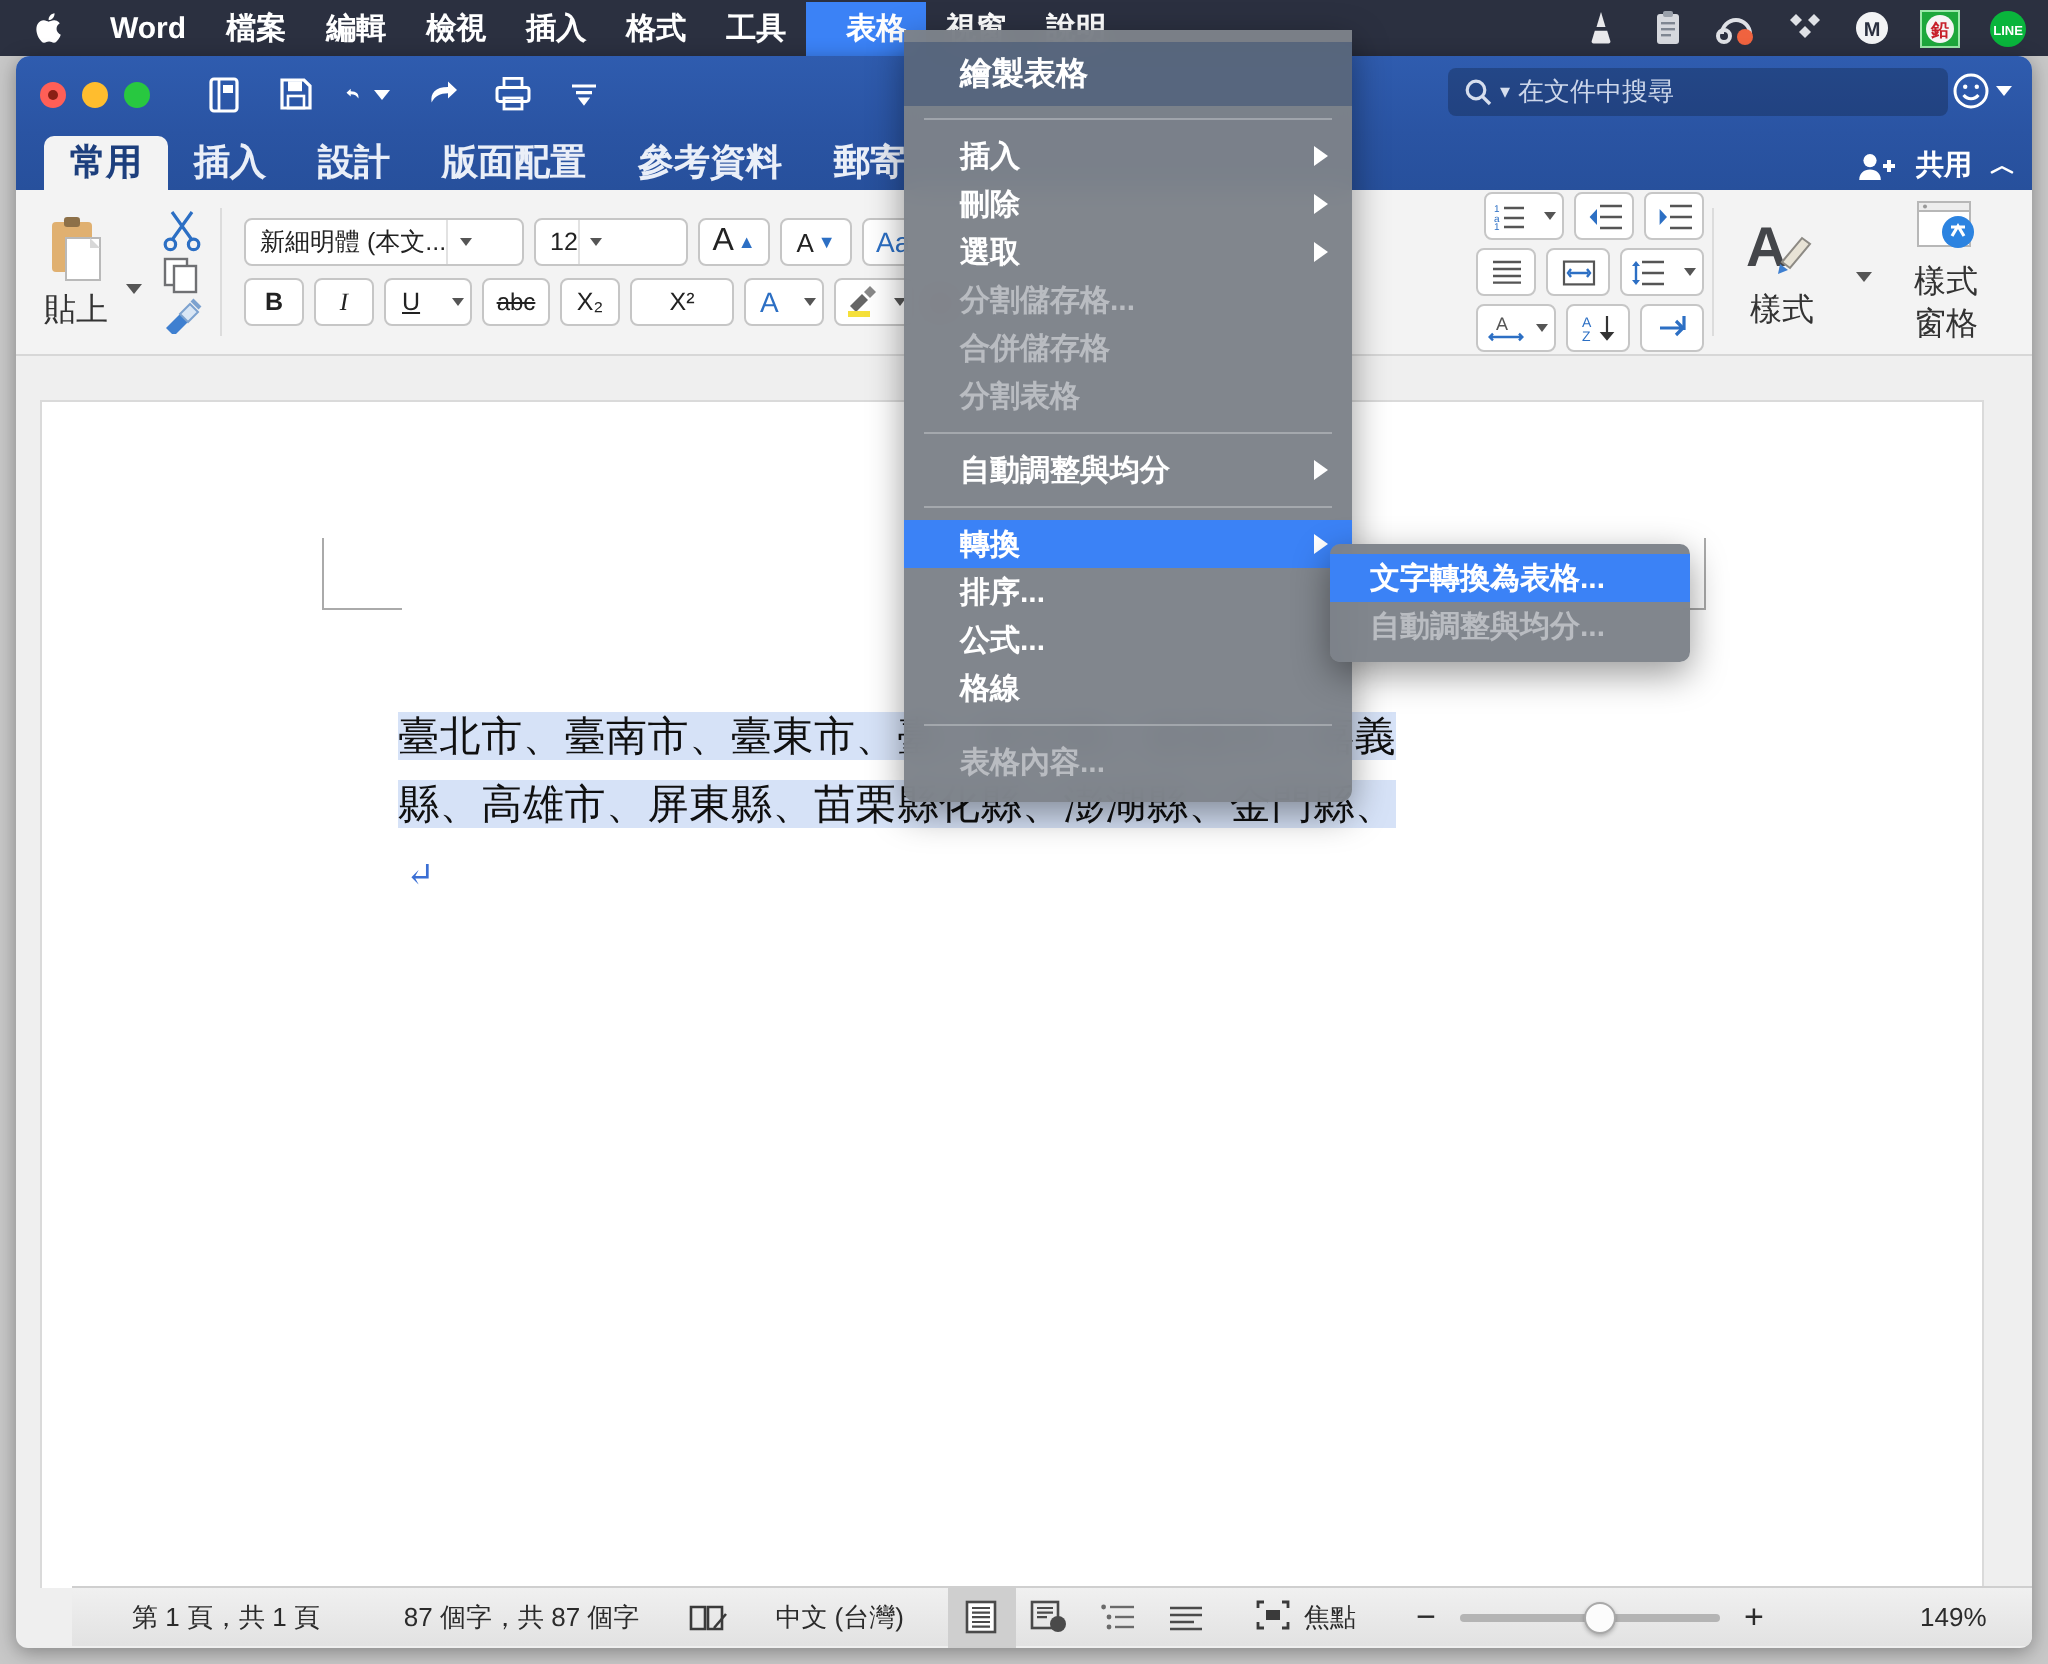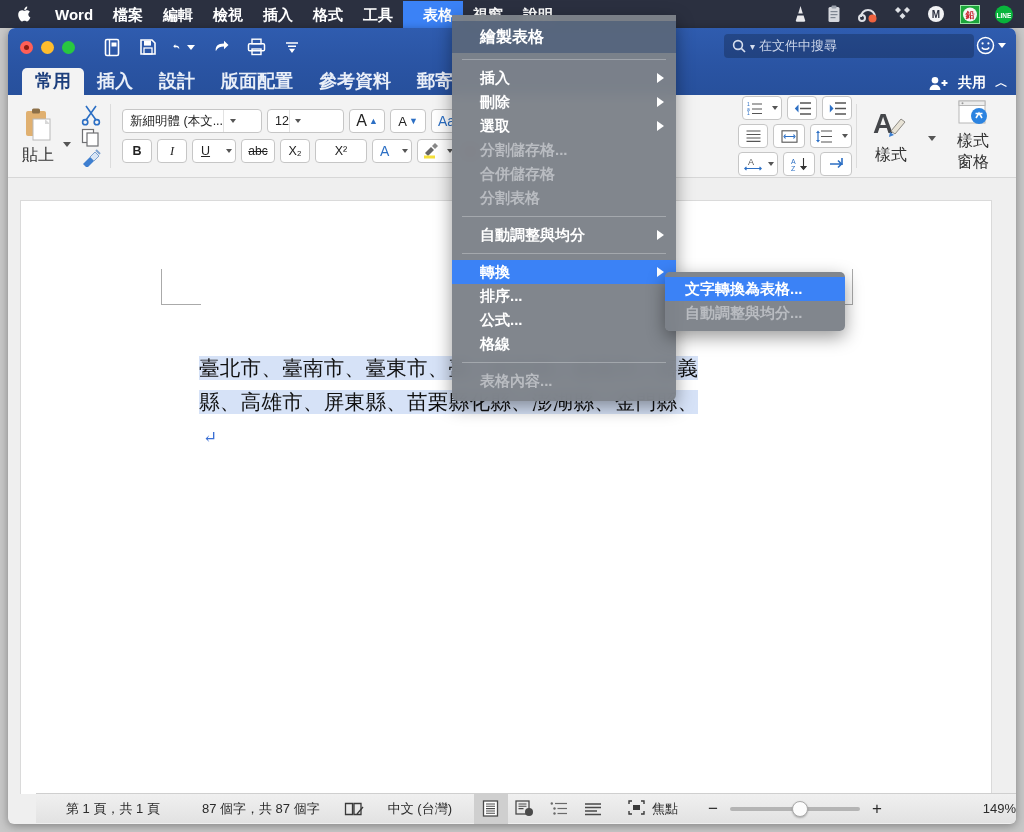--- a/index.html
+++ b/index.html
@@ -123,21 +123,21 @@
     background: linear-gradient(#f0f0f0,#e2e2e2); border-top:1px solid #cfcfcf;
     display:flex; align-items:center; font-size: 13px; color:#2b2b2b;margin-left:28px;
   }
   .status .sitem { padding: 0 14px; white-space:nowrap; }
   .status .vgroup { display:flex; align-items:center; margin-left: 8px; }
   .vbtn { width: 34px; height: 30px; display:flex; align-items:center; justify-content:center; }
   .vbtn.on { background: #cfcfcf; }
   .zoomwrap { display:flex; align-items:center; gap: 10px; margin-left: 14px; }
   .zslider { position:relative; width: 130px; height: 4px; background:#b4b4b4; border-radius:2px; }
   .zknob { position:absolute; left: 62px; top: -6px; width: 16px; height:16px; border-radius:50%; background:#fcfcfc; border:1px solid #a9a9a9; box-shadow:0 1px 2px rgba(0,0,0,.25); }
-  .zpct { width: 56px; text-align:right; }
+  .zpct { width: 56px; text-align:left; }
 
   
   .menu {
     position:absolute; background: rgba(125,130,137,.97);
     border-radius: 0 0 6px 6px; box-shadow: 0 6px 18px rgba(0,0,0,.4);
     color:#fff; font-size: 15px; padding: 6px 0 8px;
     backdrop-filter: blur(6px);
   }
   .menu.table { left: 452px; top: 15px; width: 224px; }
   .menu.table .hdrow { background: rgba(60,80,115,.55); }

